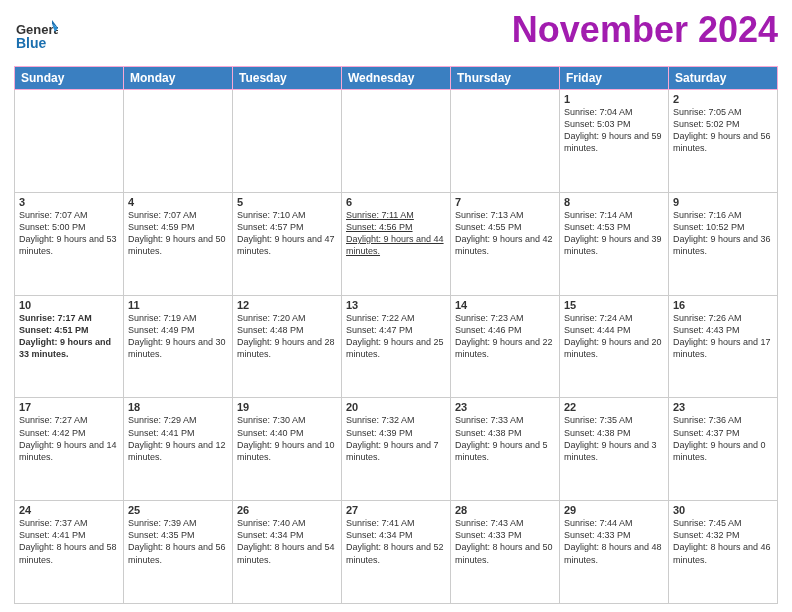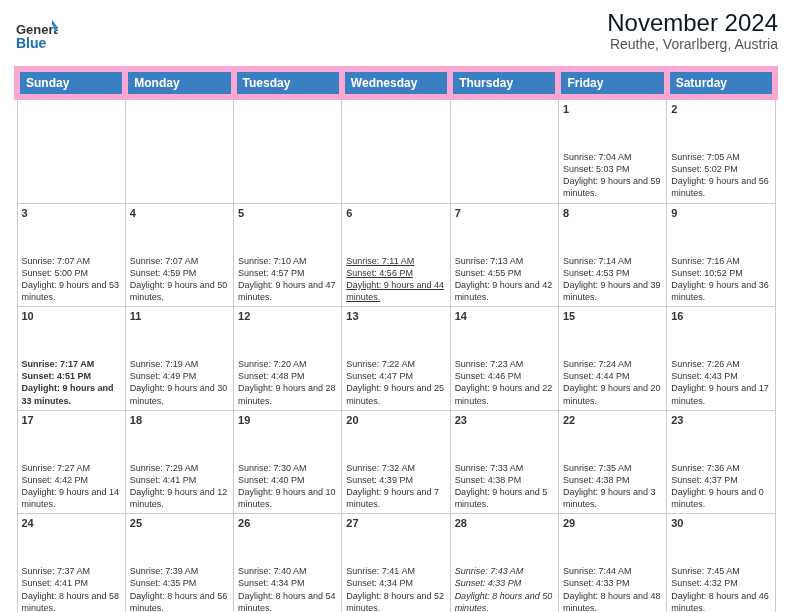--- a/index.html
+++ b/index.html
@@ -25,84 +25,82 @@
     }
     .logo {
       display: flex;
       align-items: center;
       margin-top: 4px;
     }
     .title-area {
       text-align: right;
     }
     .month-title {
-      font-size: 24px;
-      font-weight: normal;
-      color: #0f172a;
+      font-size: 36px;
+      font-weight: bold;
+      color: #a21caf;
       line-height: 1.1;
     }
     .subtitle {
       font-size: 14px;
       color: #555;
     }
     .calendar {
       width: 100%;
       border-collapse: collapse;
       flex: 1;
     }
     .calendar th {
       background-color: #3a7fc1;
       color: #fff;
       font-size: 12px;
       font-weight: bold;
       padding: 4px 6px;
       text-align: left;
-      border: 6px solid #f9a8d4;
+      border: 1px solid #f9a8d4;
     }
     .calendar td {
       border: 1px solid #ccc;
       vertical-align: top;
       padding: 3px 4px;
       width: calc(100% / 7);
       font-size: 9.5px;
       color: #333;
       background: #fff;
     }
     .day-num {
       font-size: 11px;
       font-weight: bold;
       display: block;
       margin-bottom: 1px;
     }
     .day-info {
       font-size: 9px;
       line-height: 1.35;
       color: #333;
-      margin-top: 36px;
     }
     .empty-cell {
       background: #f9f9f9;
     }
   </style>
 </head>
 <body>
 
 <div class="page">
   <div class="header">
     <div class="logo">
   <svg width="44" height="44" viewBox="0 0 44 44">
     <text x="2" y="20" font-size="13" font-weight="bold" fill="#333" font-family="Arial">General</text>
     <text x="2" y="34" font-size="14" font-weight="bold" fill="#1a6faf" font-family="Arial">Blue</text>
     <polygon points="38,6 44,14 38,10" fill="#1a6faf"></polygon>
     <polygon points="38,10 44,14 41,18" fill="#2a8fd4"></polygon>
   </svg>
 </div>
     <div class="title-area">
       <div class="month-title">November 2024</div>
-      <div class="subtitle">Reuthe, Vorarlberg, Austria</div>
     </div>
   </div>
 
   <table class="calendar">
     <thead>
       <tr>
       <th>Sunday</th>
           <th>Monday</th>
           <th>Tuesday</th>
           <th>Wednesday</th>
@@ -283,21 +281,21 @@
 Daylight: 8 hours and 54 minutes.</div>
           </td>
           <td>
             <span class="day-num">27</span>
             <div class="day-info" style="white-space: pre-line;">Sunrise: 7:41 AM
 Sunset: 4:34 PM
 Daylight: 8 hours and 52 minutes.</div>
           </td>
           <td>
             <span class="day-num">28</span>
-            <div class="day-info" style="white-space: pre-line; font-style: italic;">Sunrise: 7:43 AM
+            <div class="day-info" style="white-space: pre-line;">Sunrise: 7:43 AM
 Sunset: 4:33 PM
 Daylight: 8 hours and 50 minutes.</div>
           </td>
           <td>
             <span class="day-num">29</span>
             <div class="day-info" style="white-space: pre-line;">Sunrise: 7:44 AM
 Sunset: 4:33 PM
 Daylight: 8 hours and 48 minutes.</div>
           </td>
           <td>

